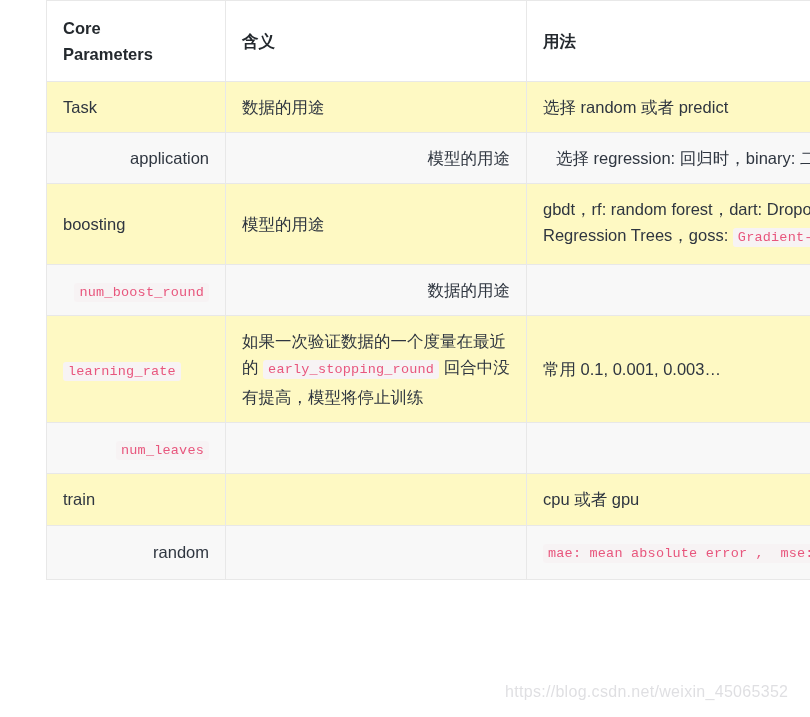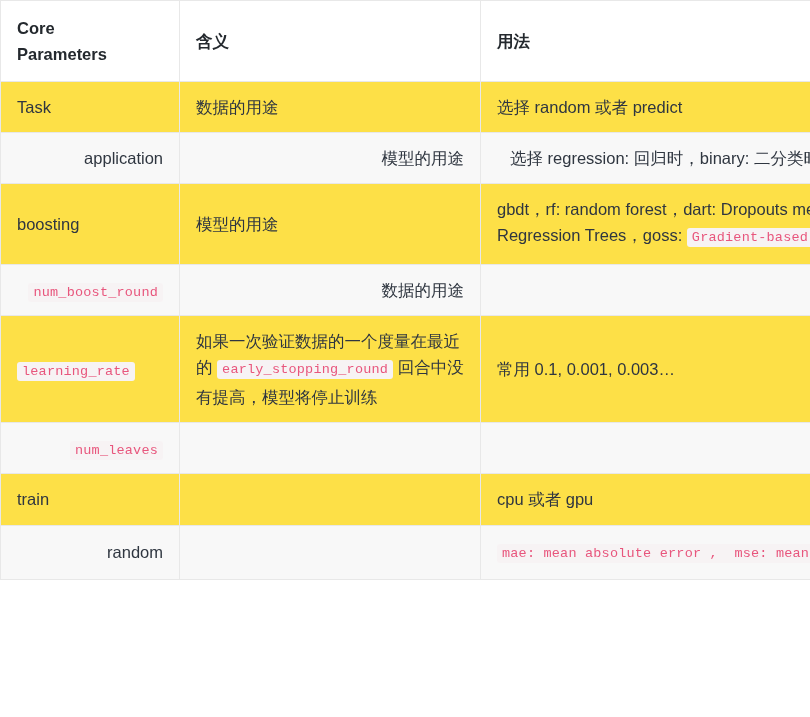--- a/index.html
+++ b/index.html
@@ -12,20 +12,21 @@
     background: #ffffff;
     font-family: "Liberation Sans", "DejaVu Sans", sans-serif;
   }
 
   .page {
     position: relative;
     width: 810px;
     height: 717px;
     overflow: hidden;
     background: #ffffff;
+    padding-left: 46px;
   }
 
   table.params {
     border-collapse: collapse;
     table-layout: fixed;
     width: 1000px;      
     margin: 0;
     font-size: 16.5px;
     color: #2f3640;
     background: #ffffff;
@@ -51,21 +52,21 @@
   table.params thead th {
     font-weight: bold;
     color: #24292e;
     background: #ffffff;
     vertical-align: middle;
     padding-top: 14px;
     padding-bottom: 14px;
   }
 
   table.params tbody tr.alt > td { background: #f8f8f8; text-align: right; }
-  table.params tbody tr.plain > td { background: #fde047; }
+  table.params tbody tr.plain > td { background: #fef9c3; }
 
   
   code.chip {
     font-family: "Liberation Mono", "DejaVu Sans Mono", monospace;
     font-size: 13.5px;
     color: #e8567d;
     background: #f7f3f4;
     border-radius: 3px;
     padding: 2px 5px;
     white-space: pre;
@@ -162,14 +163,15 @@
 
       <tr class="alt">
         <td>random</td>
         <td></td>
         <td class="metric-code"><code class="chip block">mae: mean absolute error ,  mse: mean squared error ,  binary_logloss: loss for binary</code></td>
       </tr>
 
     </tbody>
   </table>
 
+  <div class="watermark">https://blog.csdn.net/weixin_45065352</div>
 
 </div>
 
 </body></html>

